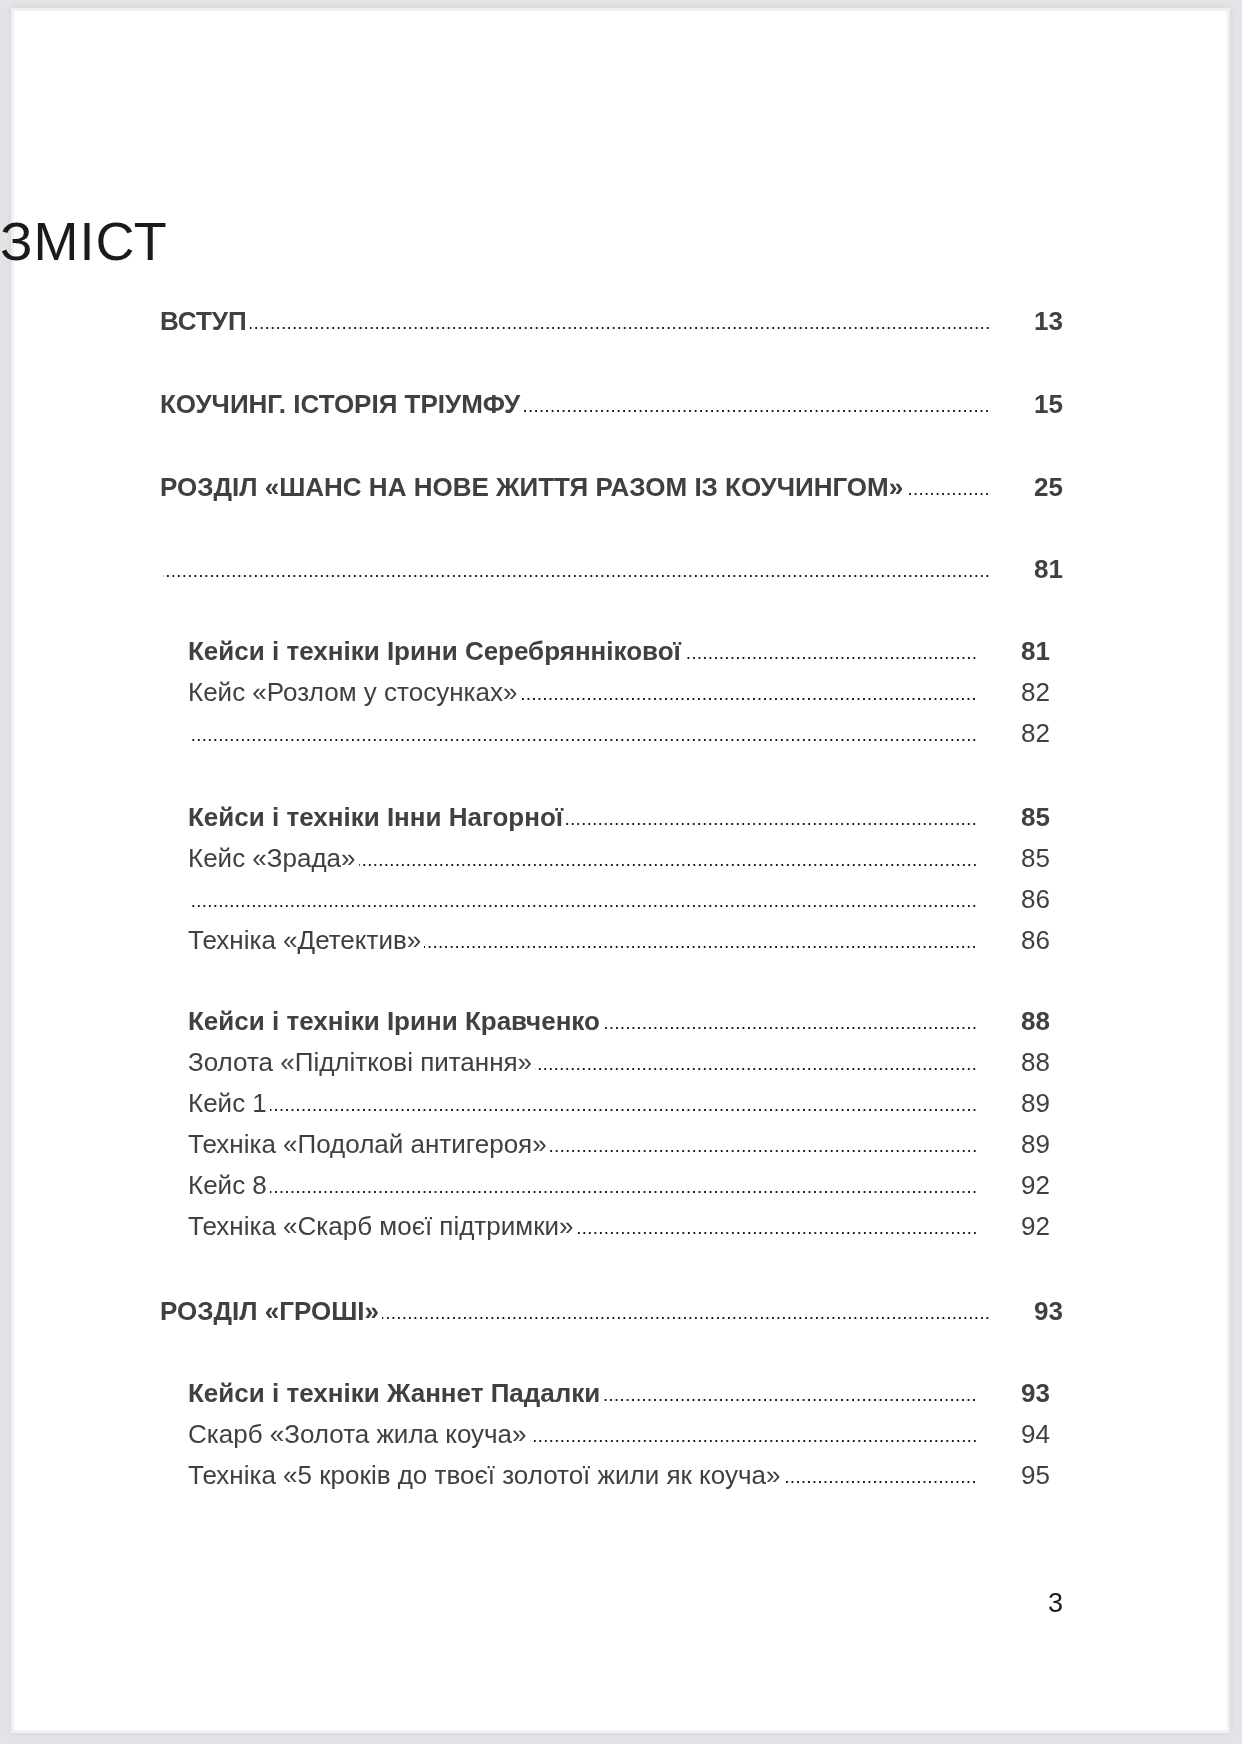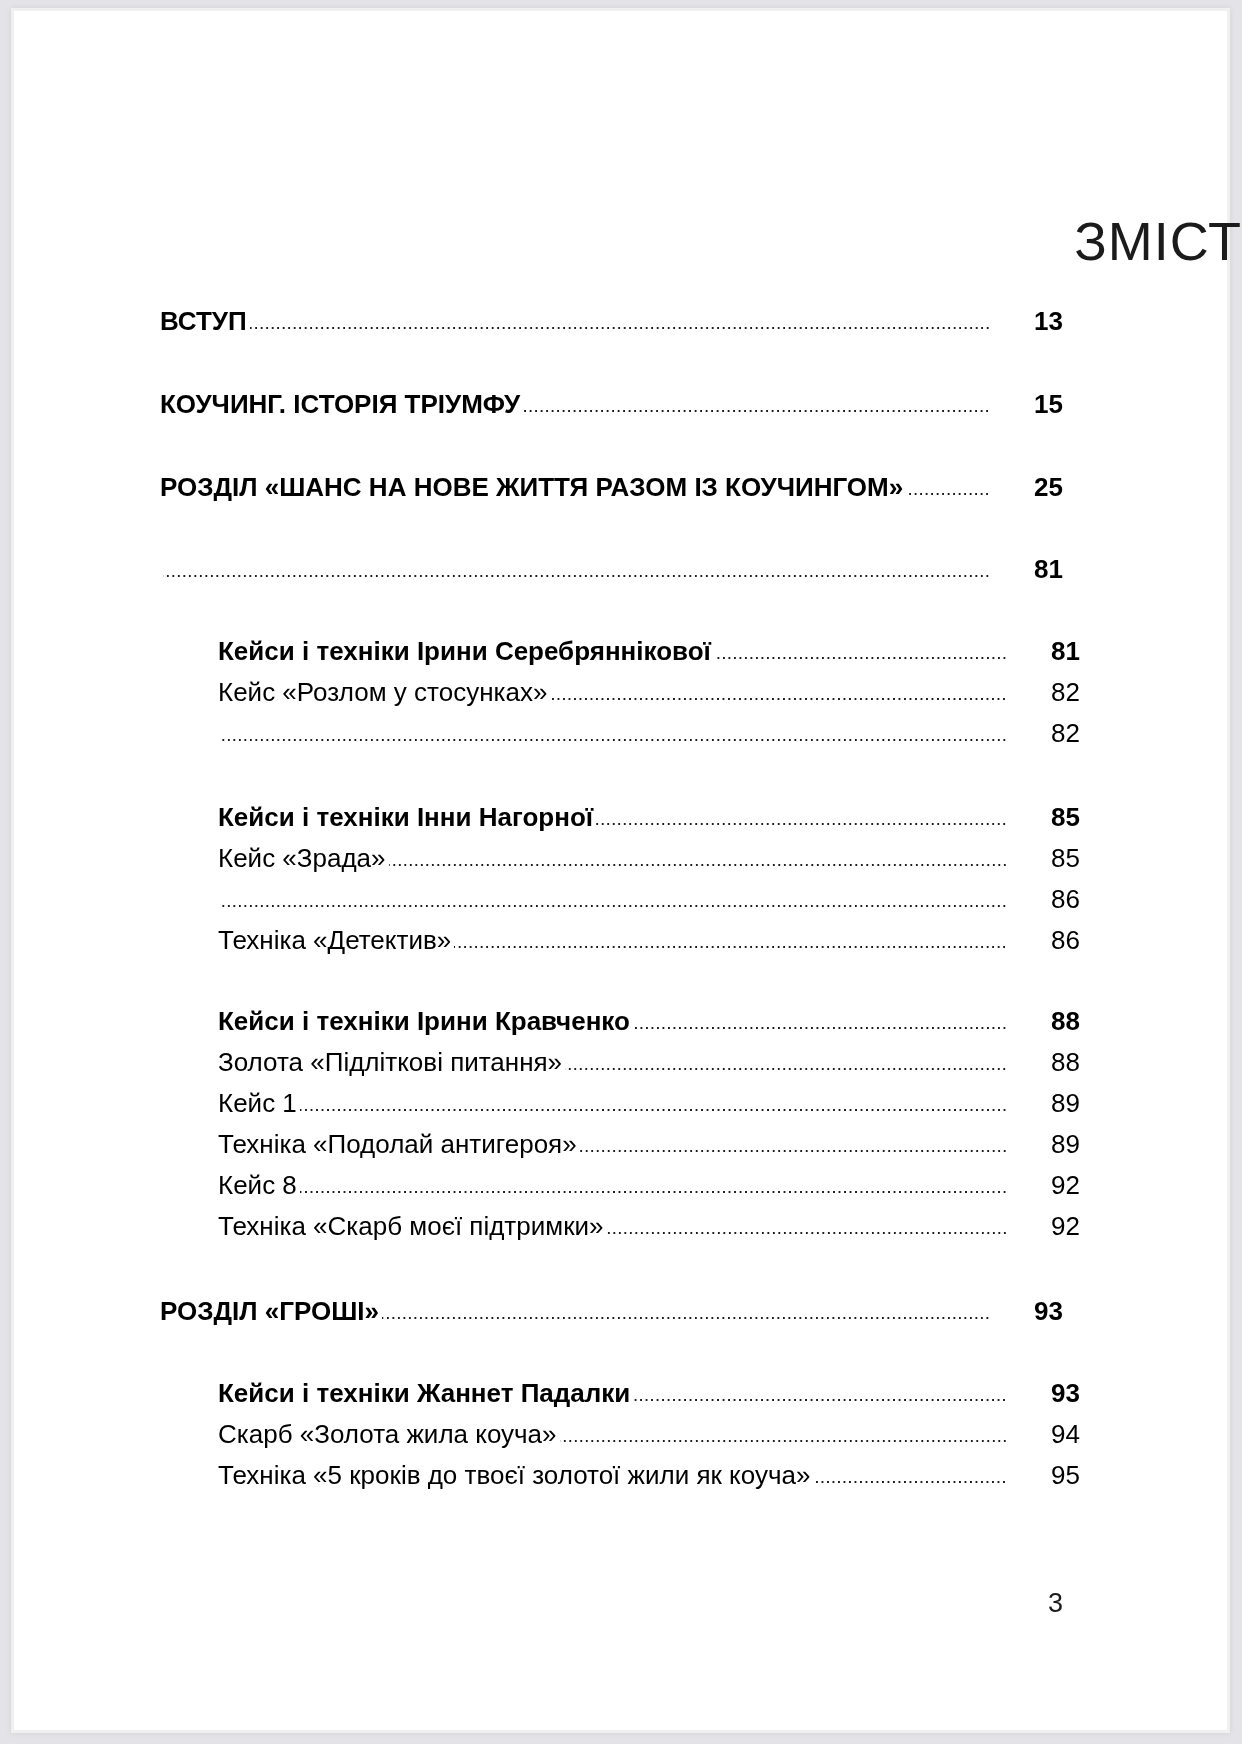--- a/index.html
+++ b/index.html
@@ -24,40 +24,40 @@
     background: #ffffff;
     border: 3px solid #f0f0f0;
     box-sizing: border-box;
     box-shadow: 0 0 6px rgba(0,0,0,0.08);
   }
   .title {
     position: absolute;
     left: 0;
     width: 1242px;
     top: 163px;
-    text-align: right;
+    text-align: left;
     font-size: 54px;
     line-height: 60px;
     font-weight: normal;
     letter-spacing: 1px;
     color: #1b1b1b;
     margin-top: 48px;
   }
   .row {
     position: absolute;
     display: flex;
     align-items: flex-start;
     height: 34px;
     line-height: 34px;
     font-size: 26px;
     white-space: nowrap;
-    color: #000000;
+    color: #404040;
   }
   .row.lvl0 { left: 160px; width: 903px; font-weight: bold; font-size: 26px; }
-  .row.lvl1 { left: 218px; width: 862px; font-weight: normal; }
+  .row.lvl1 { left: 188px; width: 862px; font-weight: normal; }
   .row.lvl1.bold { font-weight: bold; }
   .row .label { flex: 0 0 auto; }
   .row .leader {
     flex: 1 1 auto;
     height: 4px;
     margin: 0 1px 0 3px;
     align-self: flex-end;
     margin-bottom: 8px;
     background-image: radial-gradient(circle, #1b1b1b 1.1px, transparent 1.4px);
     background-size: 5.5px 4px;

